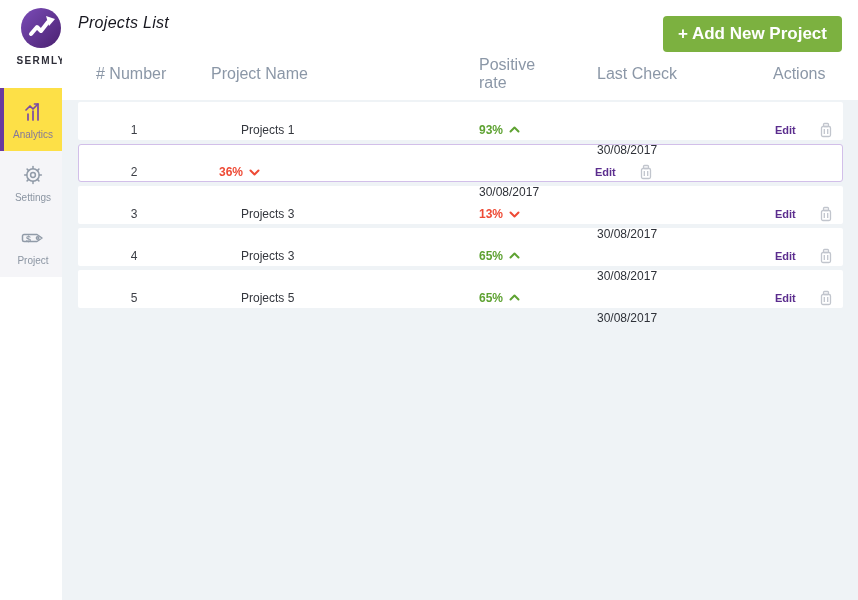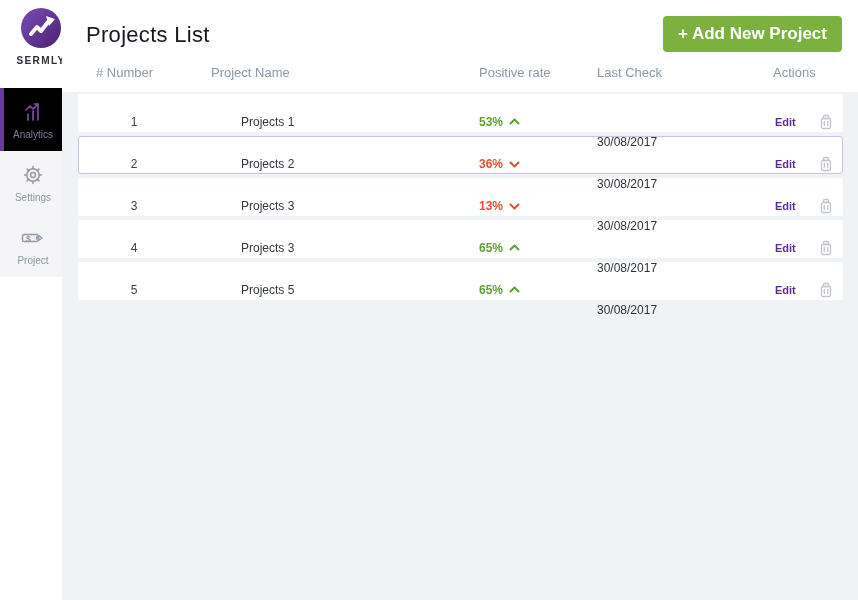--- a/index.html
+++ b/index.html
@@ -13,38 +13,38 @@
 
   
   .sidebar { flex:0 0 62px; width:62px; background:#ffffff; display:flex; flex-direction:column; }
   .logo-block { height:88px; display:flex; flex-direction:column; align-items:center; padding-top:8px;padding-left:20px; }
   .brand-name { font-size:10px; font-weight:bold; letter-spacing:1.4px; color:#2e2e38; margin-top:3px; }
   .menu { background:#f5f5f8; }
   .menu-item {
     display:flex; flex-direction:column; align-items:center;
     padding:13px 0 11px; border-left:4px solid transparent; cursor:pointer;
   }
-  .menu-item[data-active="true"] { background:#000000; border-left-color:#6a3aa0; }
+  .menu-item[data-active="true"] { background:#fde047; border-left-color:#6a3aa0; }
   .menu-label { font-size:10px; color:#8b95a2; margin-top:6px; }
   .menu-item[data-active="true"] .menu-label { color:#84789b; }
   .menu-icon svg { display:block; }
 
   
   .main { flex:1; display:flex; flex-direction:column; min-width:0; background:#ffffff; }
   .main-header { height:56px; display:flex; align-items:flex-start; justify-content:space-between; padding:14px 16px 0 16px; }
-  .page-title { margin:8px; font-size:22px; font-weight:400; letter-spacing:.3px; color:#17171f; }
+  .page-title { margin:0; font-size:16px; font-weight:400; letter-spacing:.3px; color:#17171f;font-style:italic; }
   .add-btn {
     background:#7cb140; color:#ffffff; border:none; border-radius:4px;
     font-family:"Liberation Sans", sans-serif; font-size:17px; font-weight:bold;
     padding:8px 15px; cursor:pointer; margin-top:2px;
   }
 
   .grid-cols { display:grid; grid-template-columns:110px 260px 118px 180px 1fr; align-items:center; }
 
-  .table-head { height:32px; margin:0 15px 4px 16px; font-size:13px; color:#8b97a7; }
+  .table-head { height:32px; margin:0 15px 12px 16px; font-size:16px; color:#8b97a7; }
   .h-number  { padding-left:18px; }
   .h-name    { padding-left:23px; }
   .h-rate    { padding-left:31px; }
   .h-date    { padding-left:31px; }
   .h-actions { padding-left:27px; }
 
   .table-body { flex:1; background:#eff3f6; padding:2px 15px 20px 16px; }
   .row {
     height:38px; background:#ffffff; border:1px solid transparent; border-radius:2px;
     margin-bottom:4px; font-size:12px; color:#33363d; cursor:pointer;
@@ -143,21 +143,21 @@
       <span class="h-date">Last Check</span>
       <span class="h-actions">Actions</span>
     </div>
 
     <div class="table-body">
 
       <div class="row grid-cols" data-selected="false">
         <span class="c-number">1</span>
         <span class="c-name">Projects 1</span>
         <span class="c-rate" data-trend="up">
-          <span>53%</span>
+          <span>93%</span>
           <span class="chevron-up">
               <svg width="11" height="8" viewBox="0 0 11 8">
                 <polyline points="1.5,5.5 5.5,1.5 9.5,5.5" fill="none" stroke="currentColor" stroke-width="2" stroke-linecap="round" stroke-linejoin="round"></polyline>
               </svg>
             </span>
 
         </span>
         <span class="c-date">30/08/2017</span>
         <span class="c-actions">
           <span class="edit-link">Edit</span>
@@ -165,21 +165,20 @@
                   <rect x="5.5" y="2.5" width="5" height="3" rx="1"></rect>
                   <rect x="3.5" y="5.5" width="9" height="10" rx="1.5"></rect>
                   <line x1="6.3" y1="8" x2="6.3" y2="13"></line>
                   <line x1="9.7" y1="8" x2="9.7" y2="13"></line>
                 </svg></span></button>
         </span>
       </div>
 
       <div class="row grid-cols" data-selected="true">
         <span class="c-number">2</span>
-        <span class="c-name">Projects 2</span>
         <span class="c-rate" data-trend="down">
           <span>36%</span>
 
           <span class="chevron-down">
               <svg width="11" height="8" viewBox="0 0 11 8">
                 <polyline points="1.5,2.5 5.5,6.5 9.5,2.5" fill="none" stroke="currentColor" stroke-width="2" stroke-linecap="round" stroke-linejoin="round"></polyline>
               </svg>
             </span>
         </span>
         <span class="c-date">30/08/2017</span>

